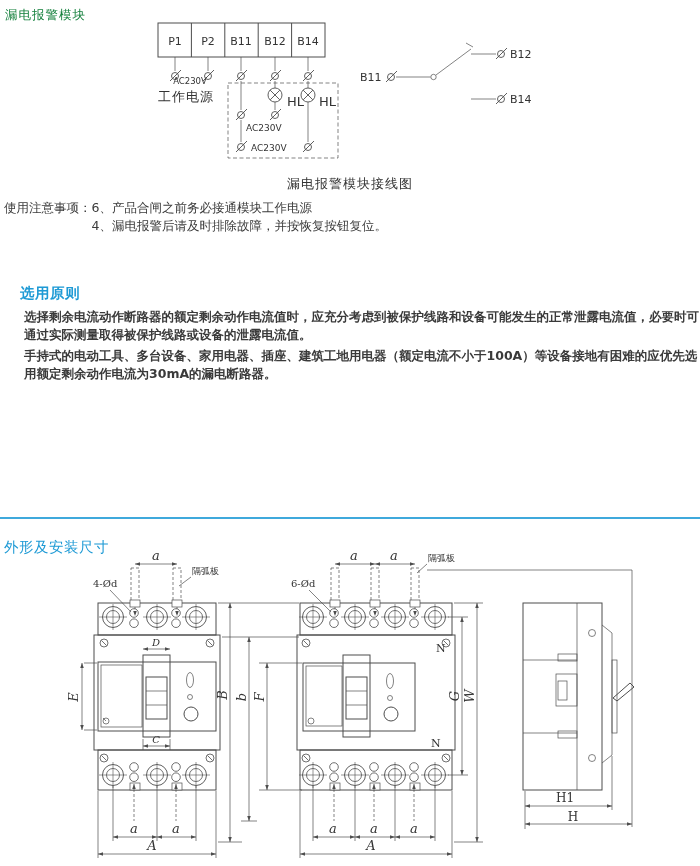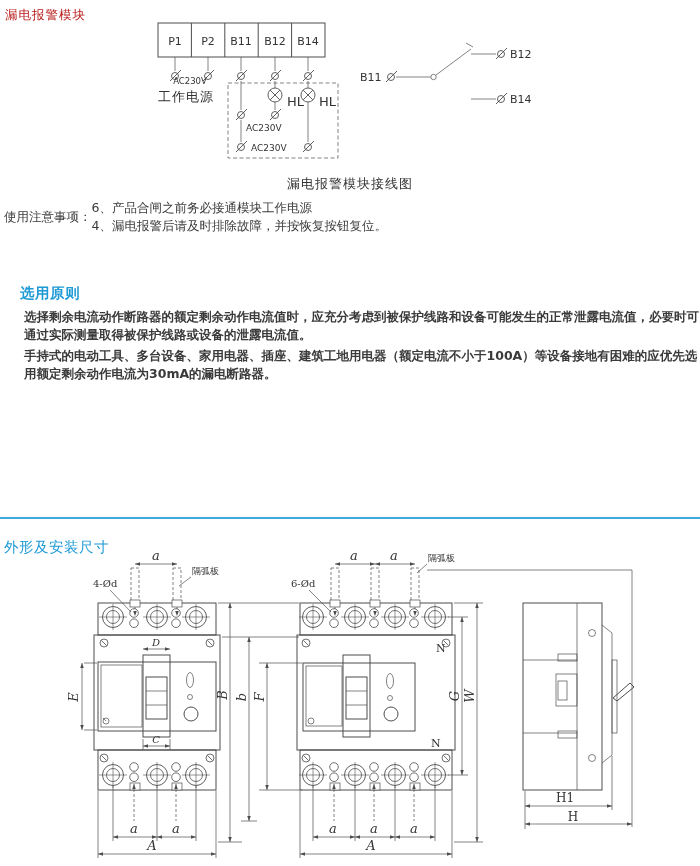--- a/index.html
+++ b/index.html
@@ -1,21 +1,21 @@
 <!DOCTYPE html>
 <html><head>
 <meta charset="utf-8">
 <style>
   html,body{margin:0;padding:0;background:#fff;}
   .page{position:relative;width:700px;height:866px;background:#fff;overflow:hidden;
         font-family:"DejaVu Sans",sans-serif;color:#3a3a3a;}
-  .title{position:absolute;left:5px;top:7px;font-size:12.5px;color:#b91c1c;letter-spacing:1px;font-family:Liberation Serif, serif;}
+  .title{position:absolute;left:5px;top:7px;font-size:12.5px;color:#15803d;letter-spacing:1px;font-family:Liberation Serif, serif;}
   svg.wiring{position:absolute;left:0;top:0;}
   svg.drawings{position:absolute;left:0;top:540px;}
-  .notes{position:absolute;left:4px;top:199px;display:flex;font-size:12.5px;line-height:18px;color:#3a3a3a;align-items:center;}
+  .notes{position:absolute;left:4px;top:199px;display:flex;font-size:12.5px;line-height:18px;color:#3a3a3a;}
   .notes .lead{white-space:nowrap;}
   .selection{position:absolute;left:20px;top:284px;width:692px;font-weight:bold;}
   .sec-h{color:#1E9AD5;font-size:14.5px;letter-spacing:0.5px;}
   .selection .paras{margin-top:5px;font-size:12.5px;line-height:17.7px;color:#3a3a3a;}
   .selection .paras div{margin:4px;}
   .dim-h{position:absolute;left:4px;top:498px;margin-top:40px;}
   .rule{position:absolute;left:0;top:517px;width:700px;height:2px;background:#3FA9DC;}
   
   .s{stroke:#4d4d4d;fill:none;stroke-width:1;}
   .s7{stroke:#4d4d4d;fill:none;stroke-width:0.7;}

